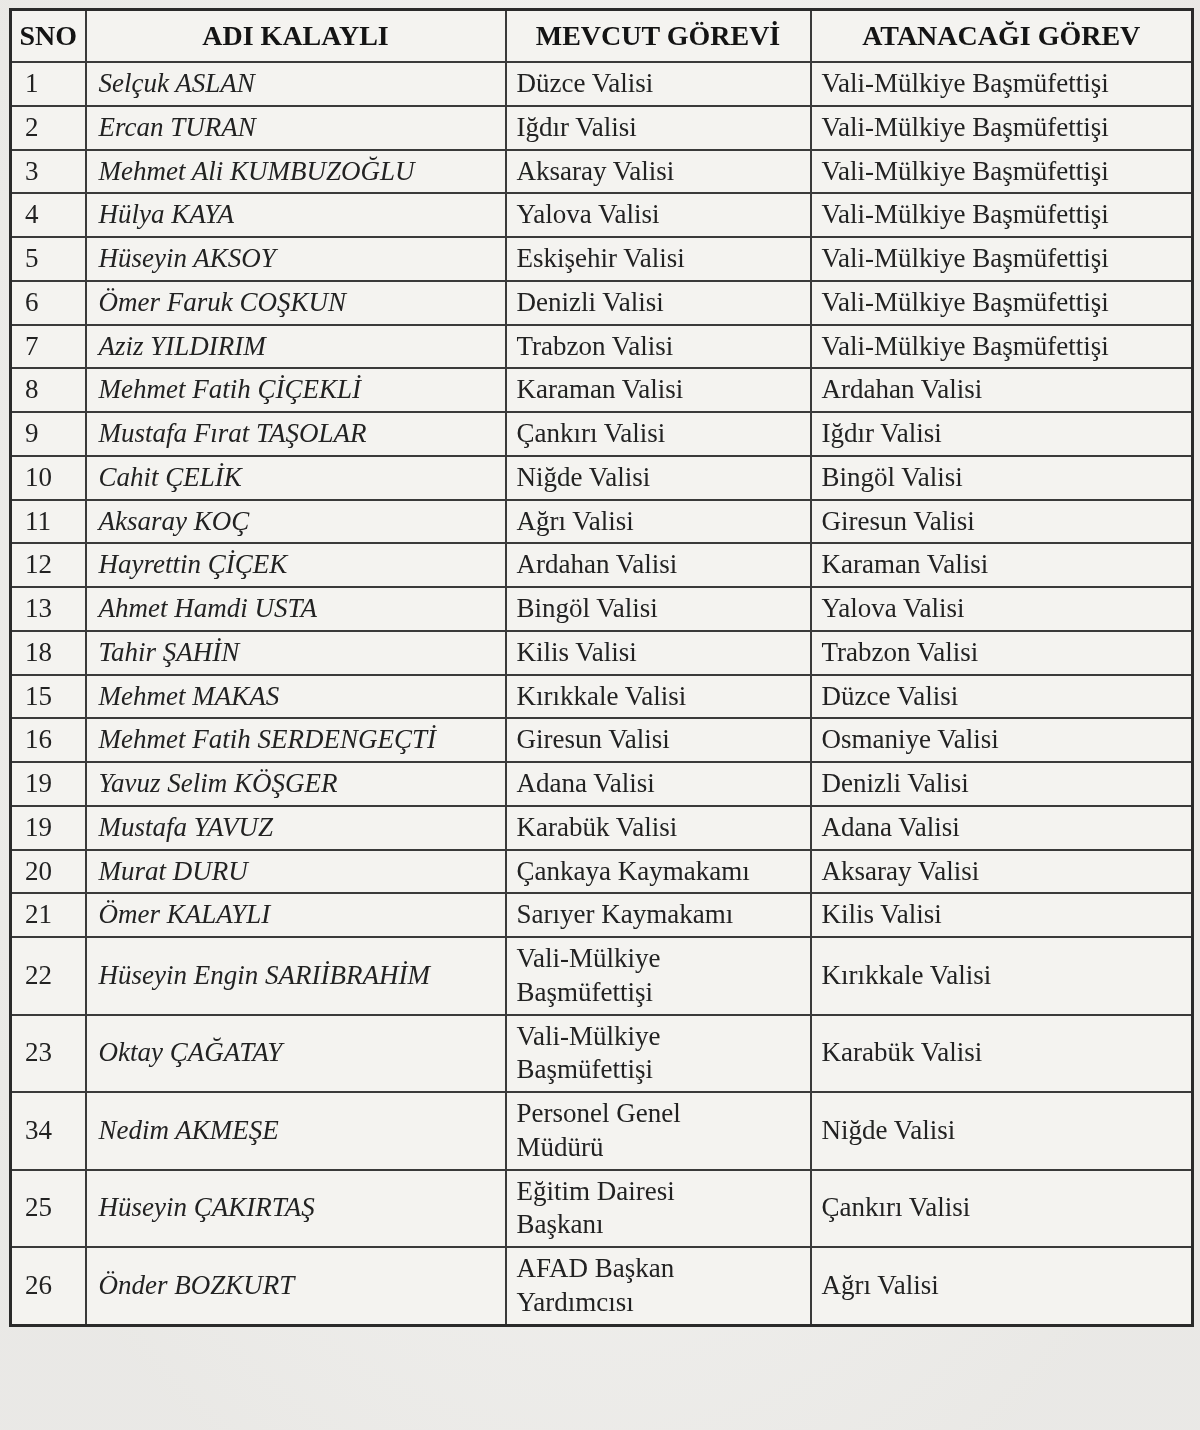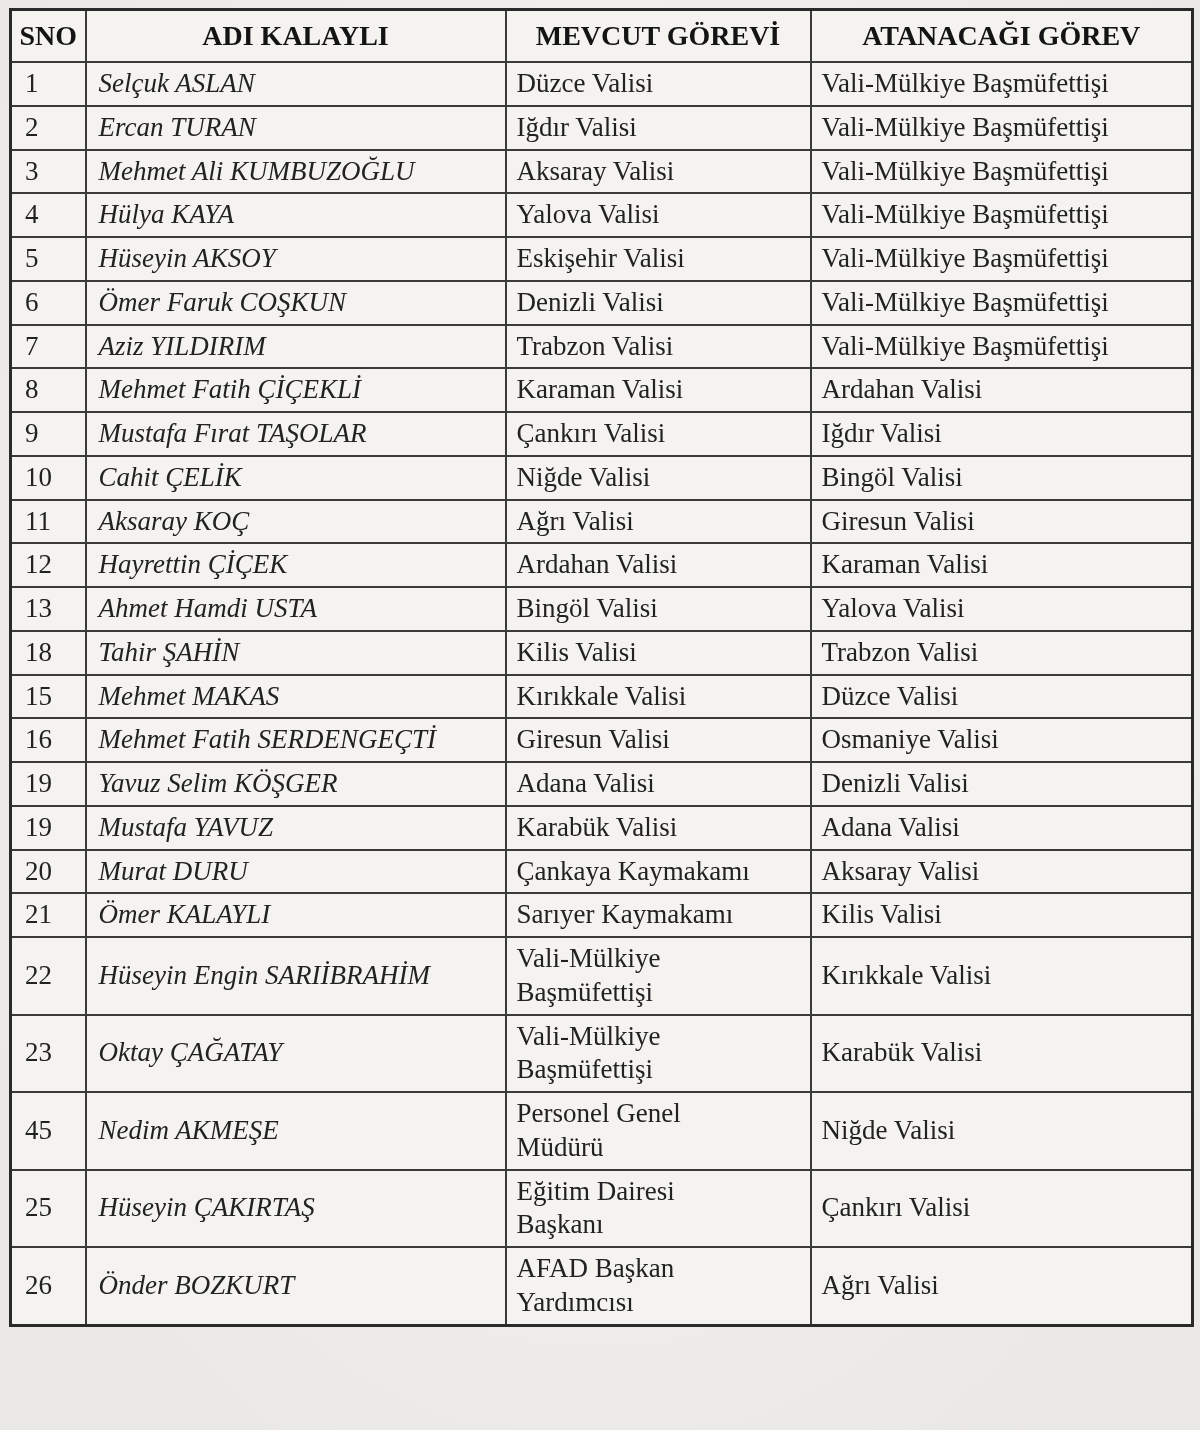--- a/index.html
+++ b/index.html
@@ -233,21 +233,21 @@
   </tr>
 
   <tr>
     <td class="c-sno">23</td>
     <td class="c-name">Oktay ÇAĞATAY</td>
     <td class="c-current">Vali-Mülkiye Başmüfettişi</td>
     <td class="c-assigned">Karabük Valisi</td>
   </tr>
 
   <tr>
-    <td class="c-sno">45</td>
+    <td class="c-sno">34</td>
     <td class="c-name">Nedim AKMEŞE</td>
     <td class="c-current">Personel Genel Müdürü</td>
     <td class="c-assigned">Niğde Valisi</td>
   </tr>
 
   <tr>
     <td class="c-sno">25</td>
     <td class="c-name">Hüseyin ÇAKIRTAŞ</td>
     <td class="c-current">Eğitim Dairesi Başkanı</td>
     <td class="c-assigned">Çankırı Valisi</td>

